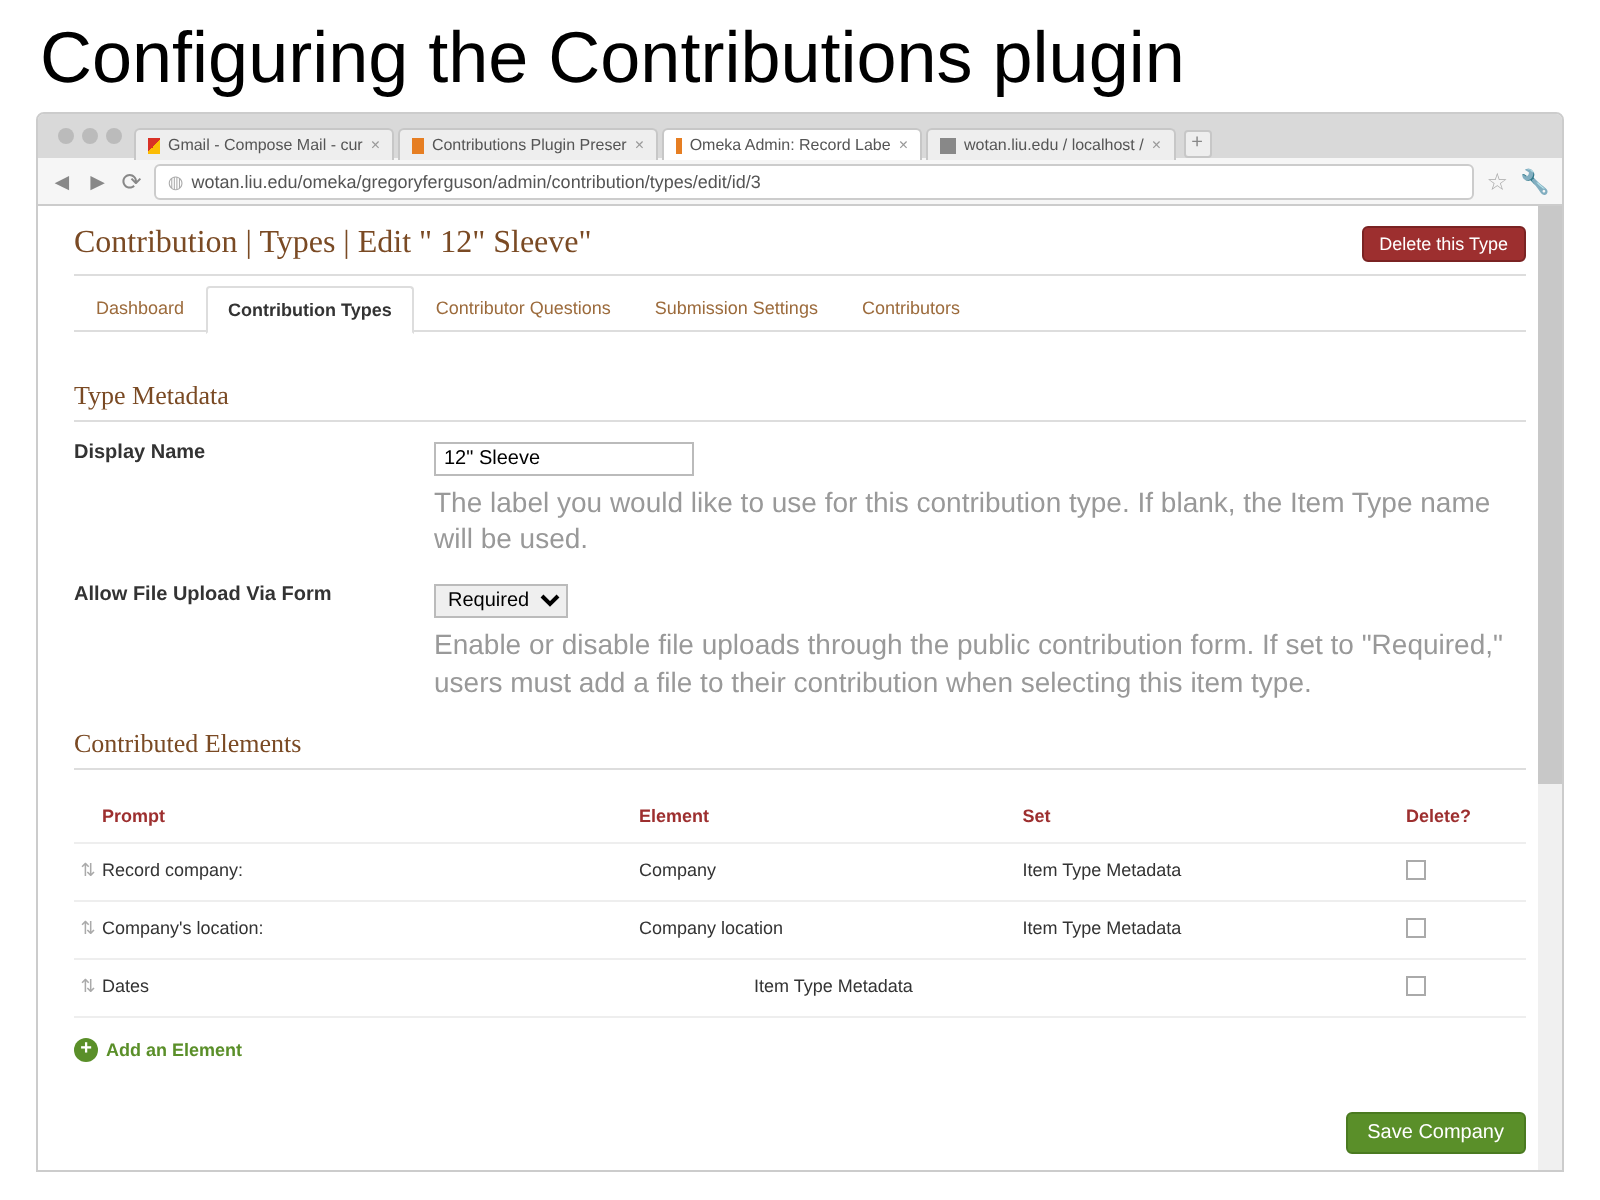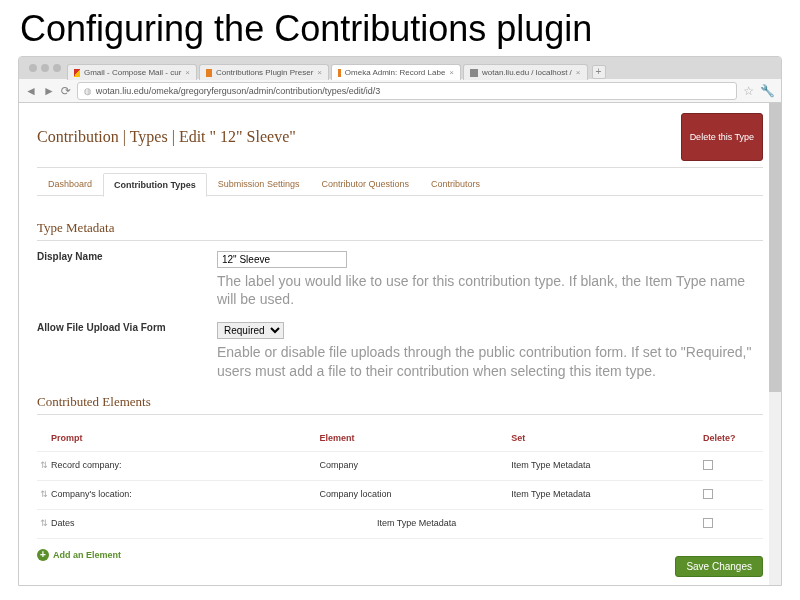--- a/index.html
+++ b/index.html
@@ -102,21 +102,21 @@
     font-family: Georgia, serif;
     font-size: 16px;
     color: #7a4a24;
   }
   .btn-delete {
     background: #9d2f2f;
     color: #fff;
     border: 1px solid #7a2323;
     border-radius: 3px;
     font-size: 9px;
-    padding: 18px 8px;
+    padding: 3px 8px;
   }
   .btn-save {
     background: #5a8f29;
     color: #fff;
     border: 1px solid #4a7a20;
     border-radius: 3px;
     font-size: 10px;
     padding: 4px 10px;
     position: absolute;
     right: 18px;
@@ -241,22 +241,22 @@
 
   <div class="page">
     <div class="page-head">
       <div class="page-title">Contribution | Types | Edit " 12" Sleeve"</div>
       <button class="btn-delete">Delete this Type</button>
     </div>
 
     <div class="ptabs">
       <div class="ptab">Dashboard</div>
       <div class="ptab active">Contribution Types</div>
+      <div class="ptab">Contributor Questions</div>
       <div class="ptab">Submission Settings</div>
-      <div class="ptab">Contributor Questions</div>
       <div class="ptab">Contributors</div>
     </div>
 
     <div class="content">
       <div class="section-h">Type Metadata</div>
 
       <div class="field-row">
         <div class="field-label">Display Name</div>
         <div class="field-body">
           <input type="text" value="12&quot; Sleeve" style="">
@@ -304,19 +304,19 @@
         <div class="col-set">Item Type Metadata</div>
         <div class="col-del"><span class="chk"></span></div>
       </div>
 
       <div class="add-elem">
         <span class="plus">+</span>
         <span>Add an Element</span>
       </div>
     </div>
 
-    <button class="btn-save">Save Changes</button>
+    <button class="btn-save">Save Company</button>
   </div>
 
   <div class="scrollbar">
     <div class="thumb"></div>
   </div>
 </div>
 
 </body></html>

